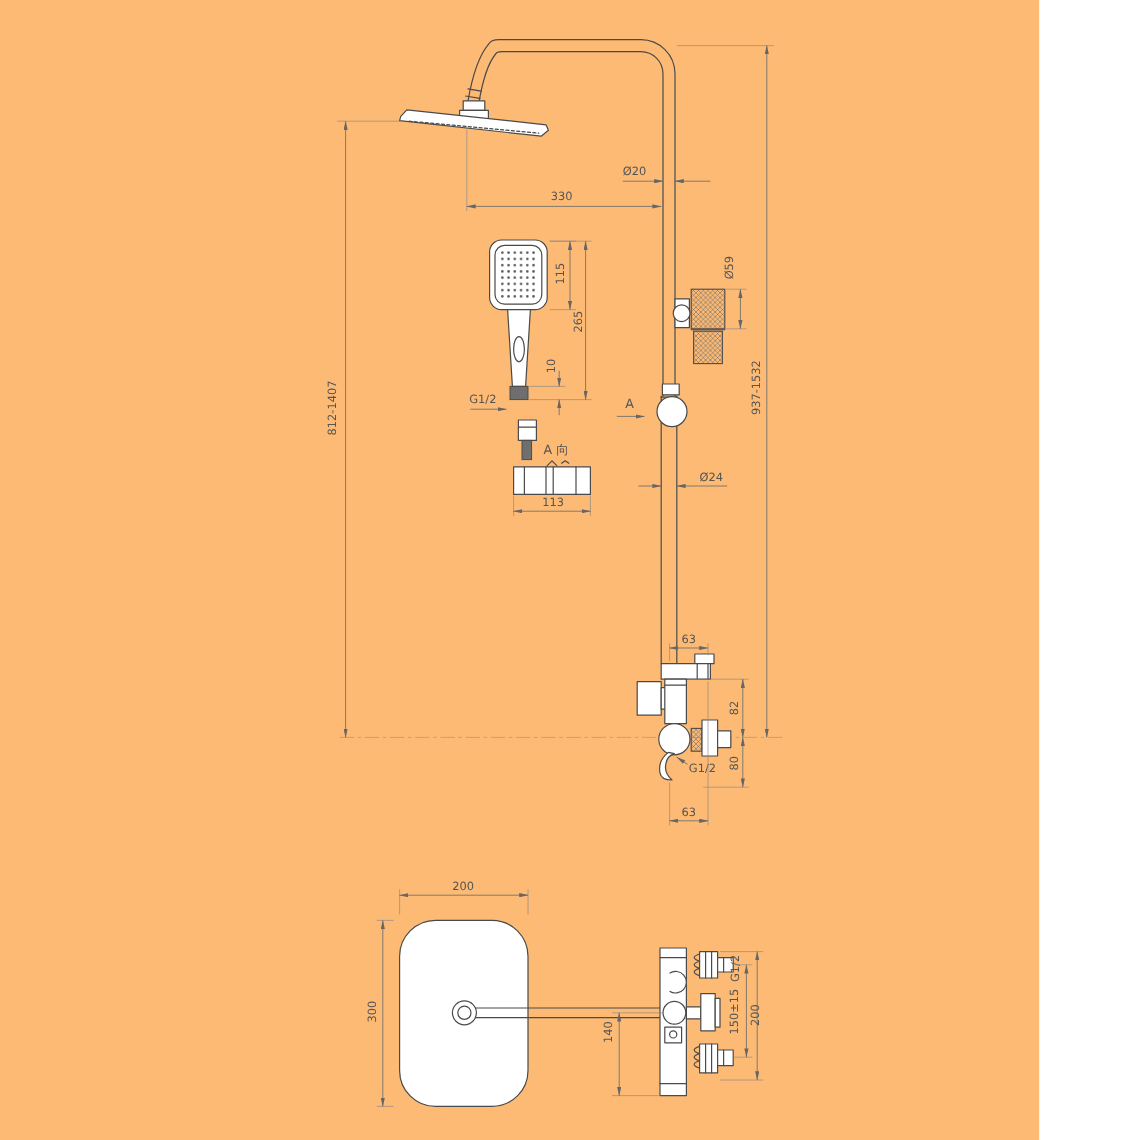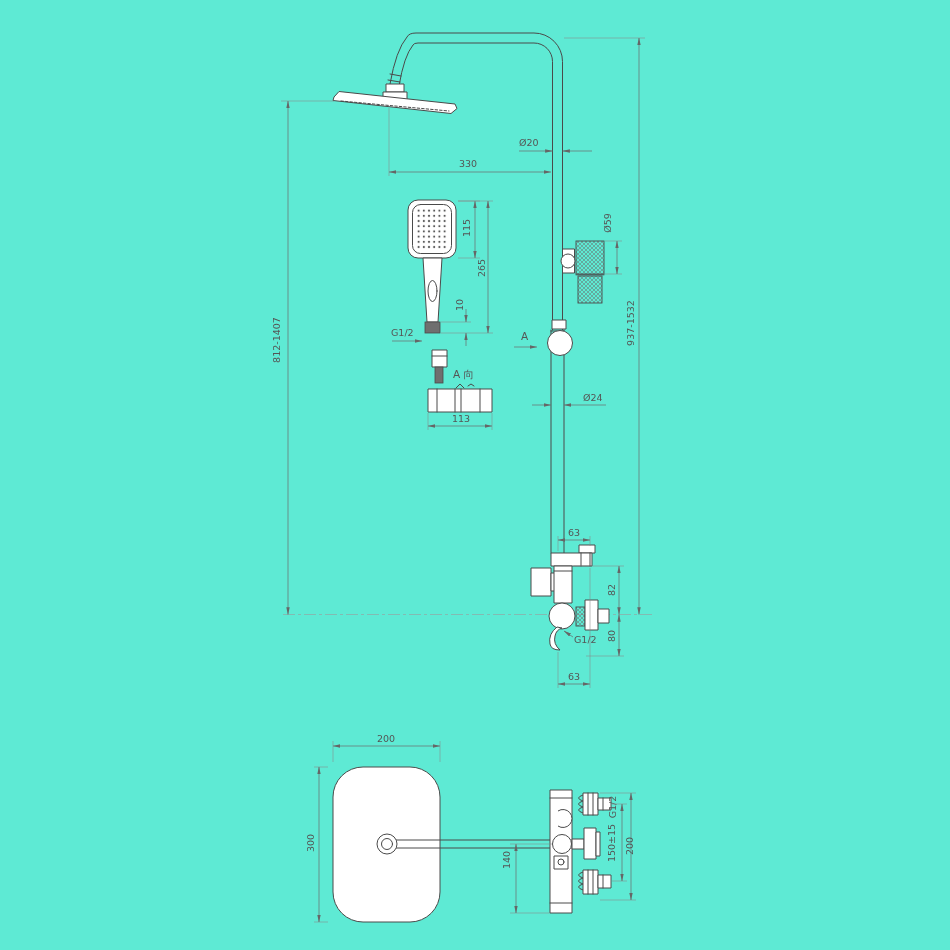--- a/index.html
+++ b/index.html
@@ -1,16 +1,16 @@
 <!DOCTYPE html>
 <html><head>
 <meta charset="utf-8">
 <style>
   html,body{margin:0;padding:0;background:#fff;}
-  .stage{position:relative;width:950px;height:950px;background:#5eead4;overflow:hidden;
+  .stage{position:relative;width:866px;height:950px;background:#fdba74;overflow:hidden;
          font-family:"DejaVu Sans", sans-serif;}
   svg{position:absolute;left:0;top:0;}
   .obj  {fill:none;stroke:#4a4a4a;stroke-width:1;stroke-linejoin:round;stroke-linecap:round;}
   .objf {fill:#ffffff;stroke:#4a4a4a;stroke-width:1;stroke-linejoin:round;}
   .dark {fill:#6f6f6f;stroke:#4a4a4a;stroke-width:0.8;}
   .knurlf{fill:url(#knurl);stroke:#4a4a4a;stroke-width:0.9;}
   .dotsf{fill:url(#dots);stroke:none;}
   .dimln{stroke:#6b6b6b;stroke-width:0.7;fill:none;}
   .ext  {stroke:#8a8a8a;stroke-width:0.55;fill:none;}
   .cl   {stroke:#9a9a9a;stroke-width:0.6;fill:none;stroke-dasharray:12 3 3 3;}

